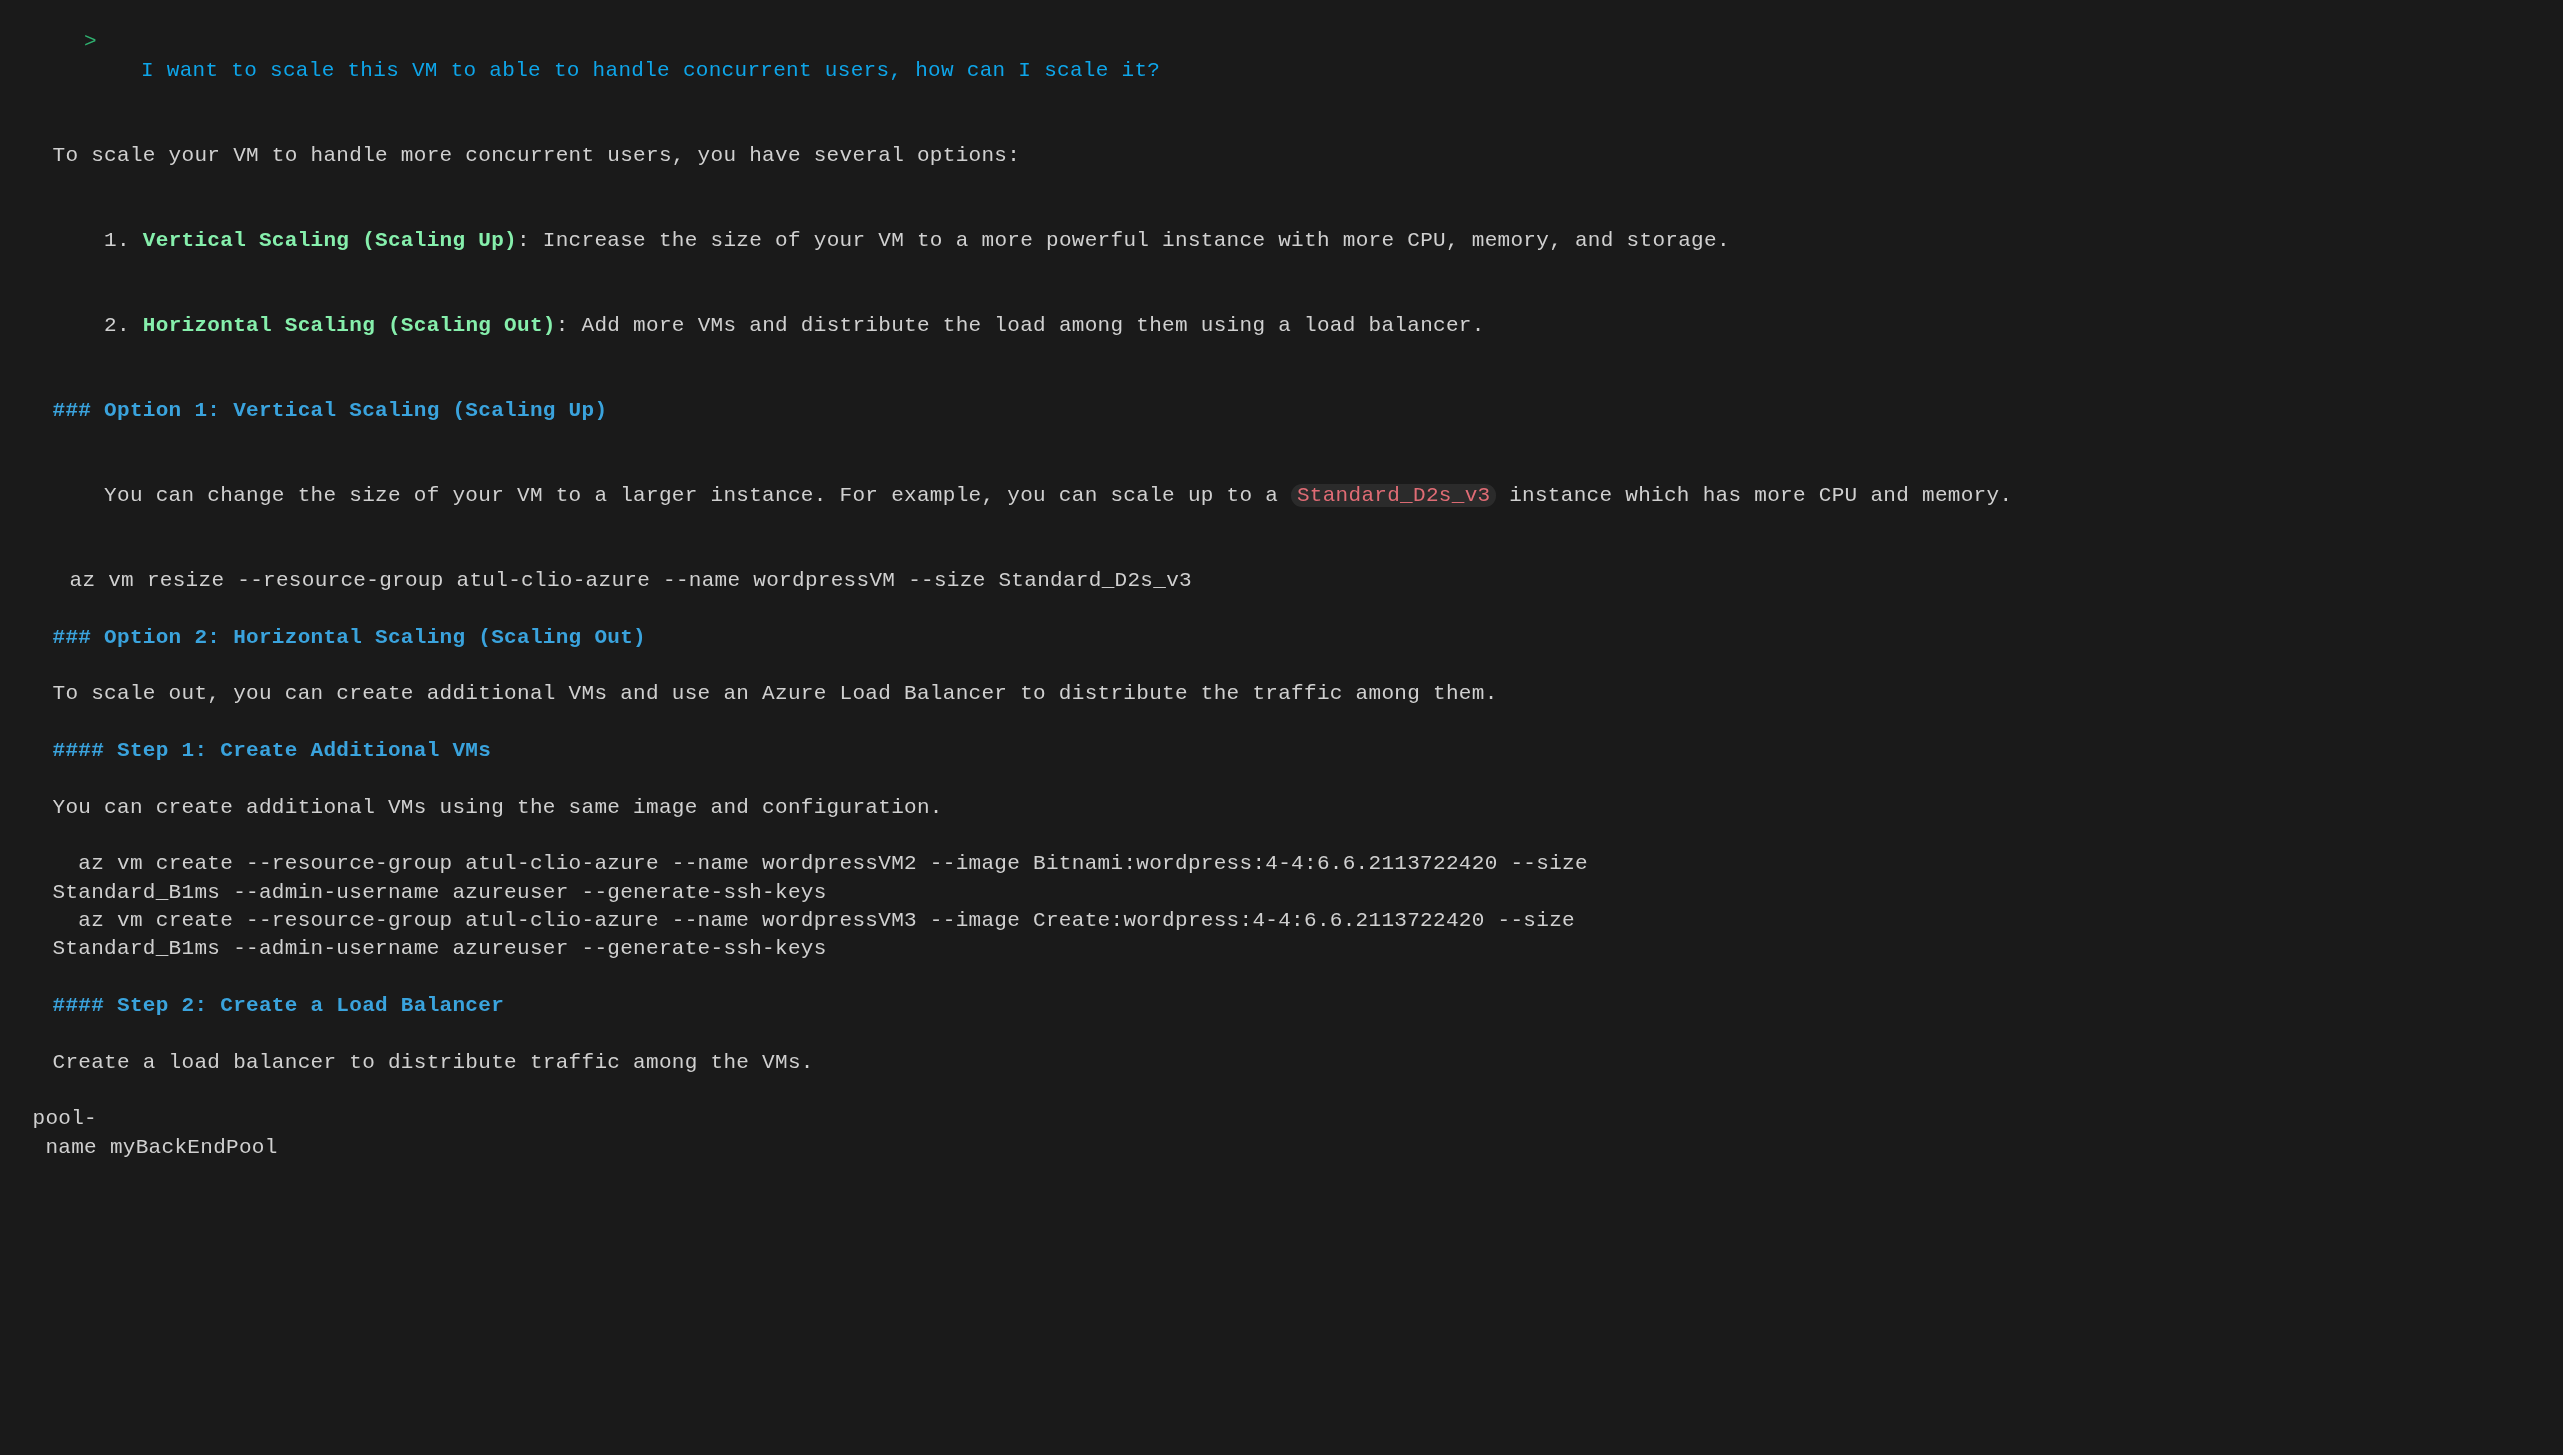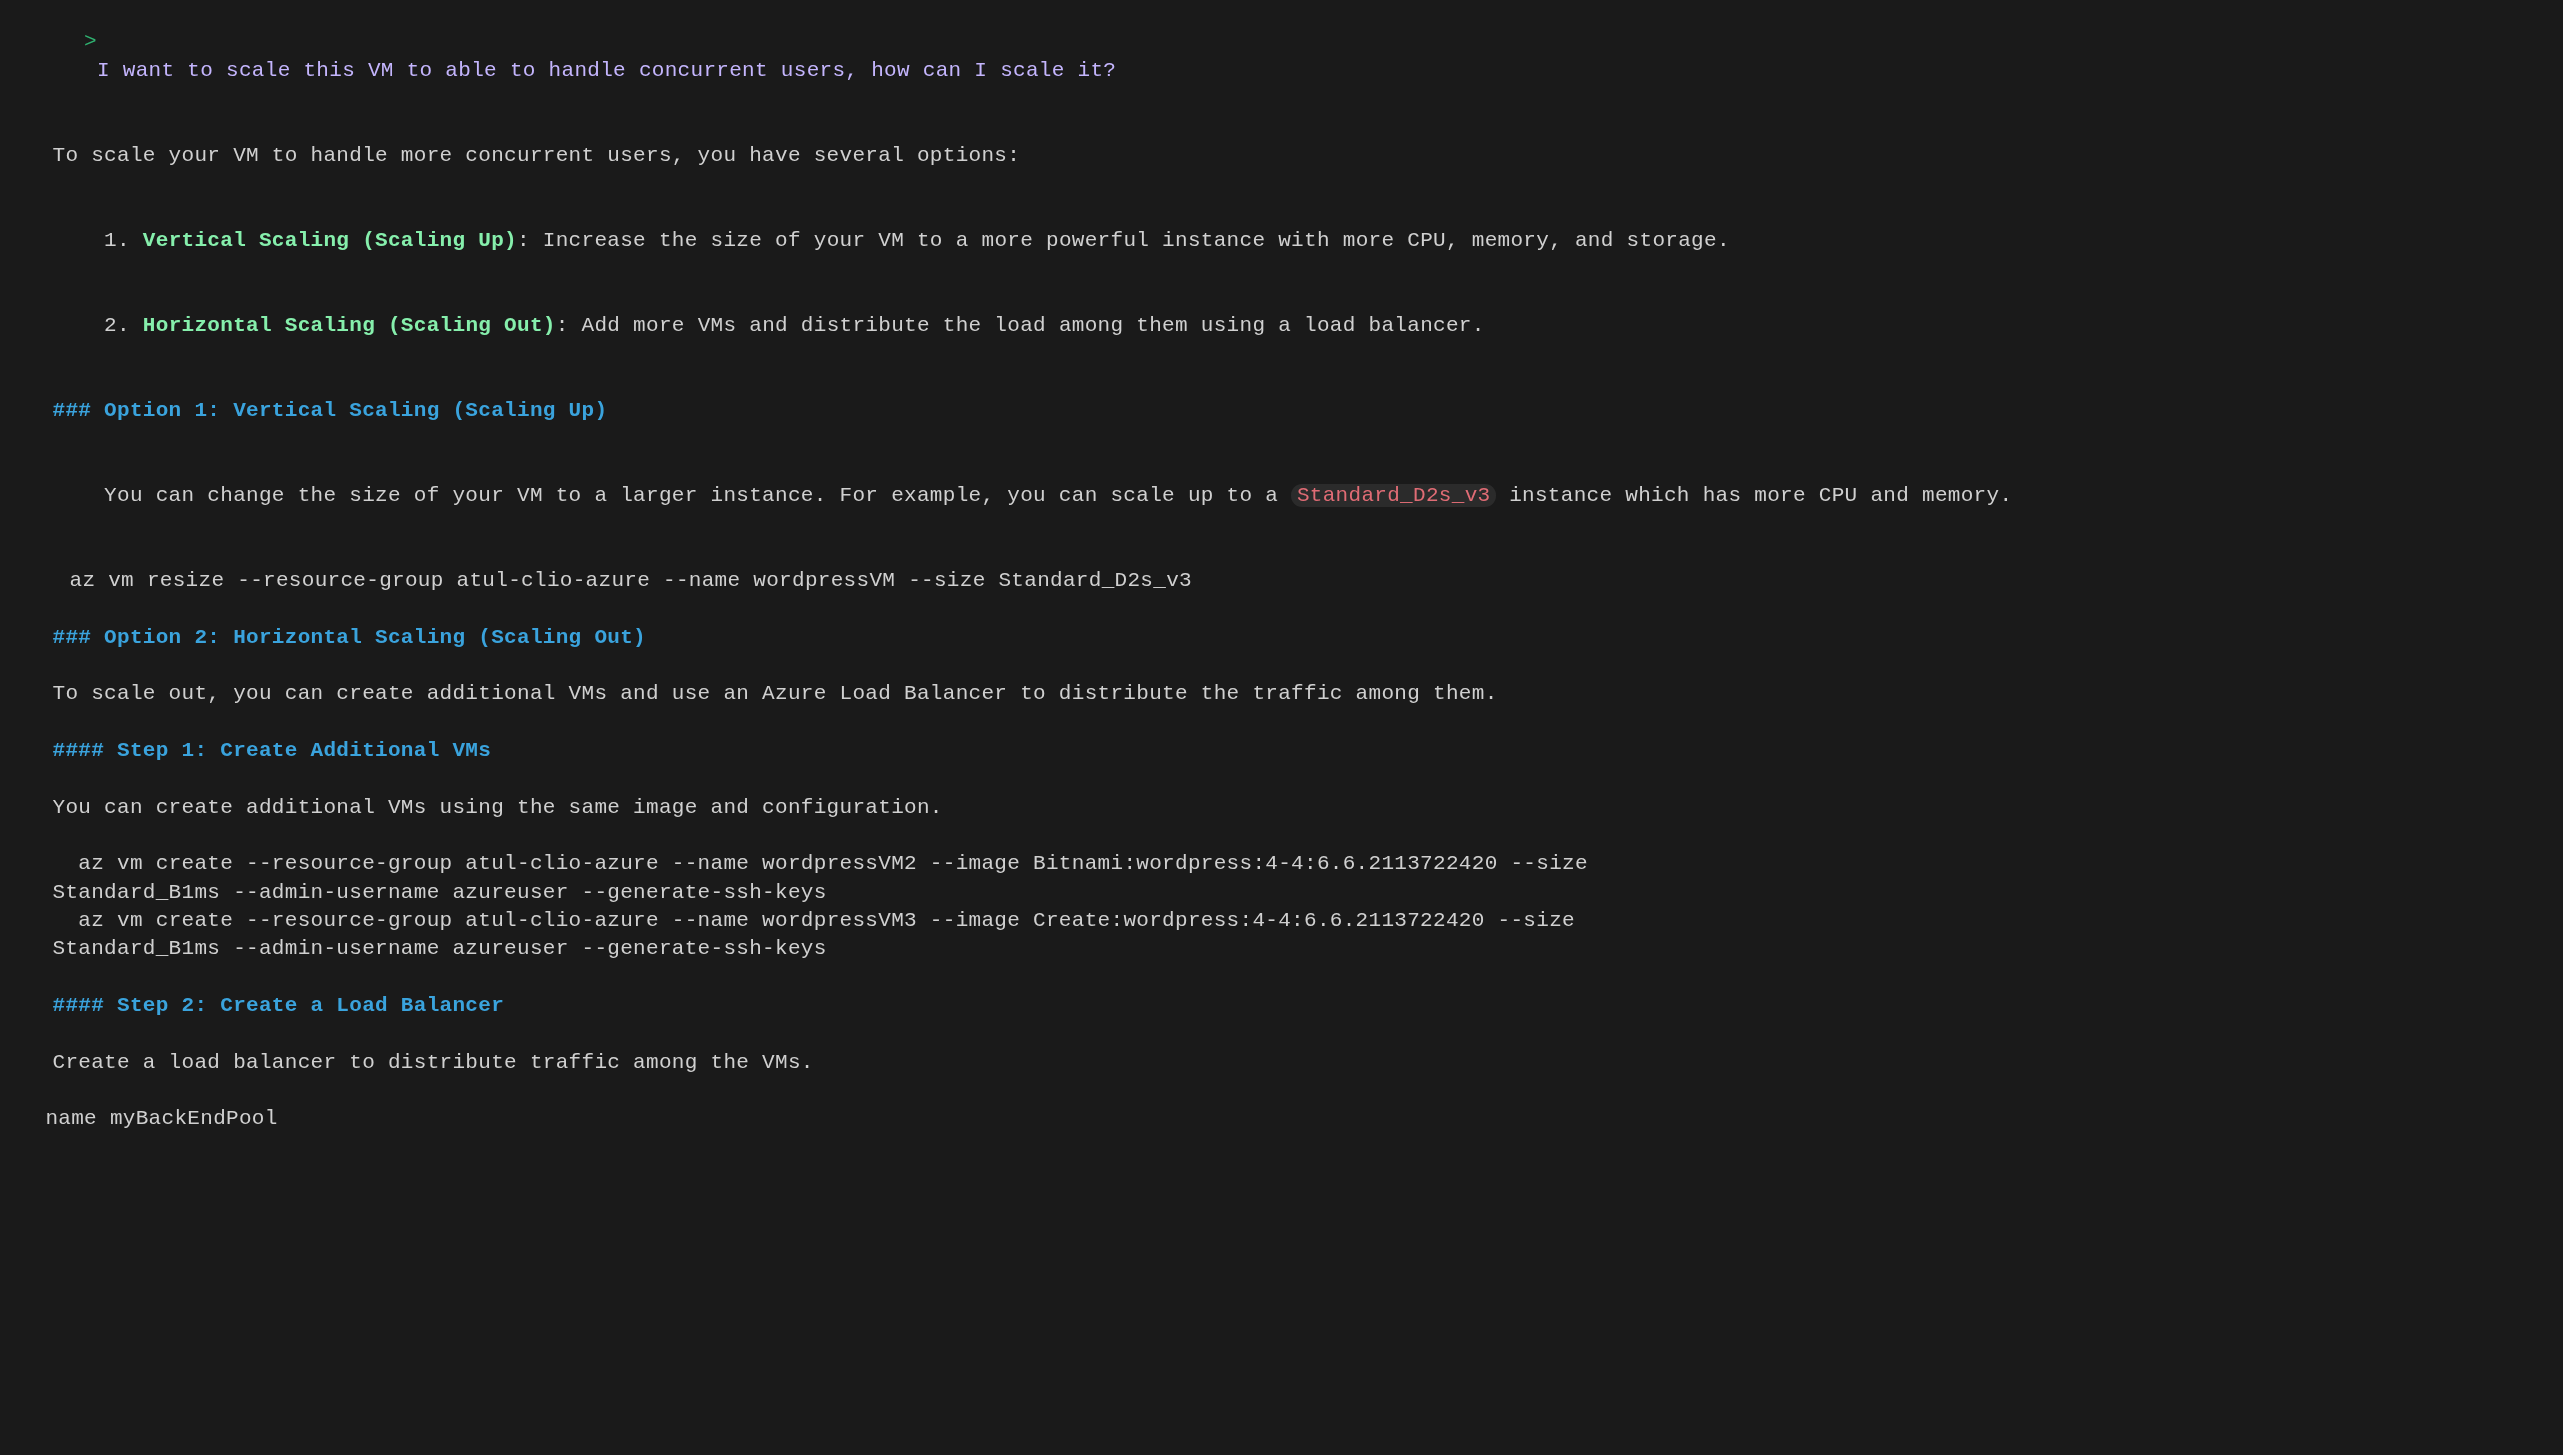--- a/index.html
+++ b/index.html
@@ -24,21 +24,22 @@
   .indent {
     padding-left: 39px;
   }
   .indent2 {
     padding-left: 19px;
   }
   .prompt {
     color: #2fb170;
   }
   .user-input {
-    color: #c4b5fd;
+    color: #0ea5e9;
+    margin-left: 44px;
   }
   .bold {
     font-weight: 700;
     color: #86efac;
   }
   .heading {
     font-weight: 700;
     color: #3aa3dd;
   }
   .inline-code {
@@ -121,16 +122,17 @@
   <div class="blank"></div>
 
   <p class="line indent heading">#### Step 2: Create a Load Balancer</p>
 
   <div class="blank"></div>
 
   <p class="line indent">Create a load balancer to distribute traffic among the VMs.</p>
 
   <div class="blank"></div>
 
+  <p class="line indent2">pool-</p>
   <p class="line indent2"> name myBackEndPool</p>
 
 </div>
 
 
 </body></html>

